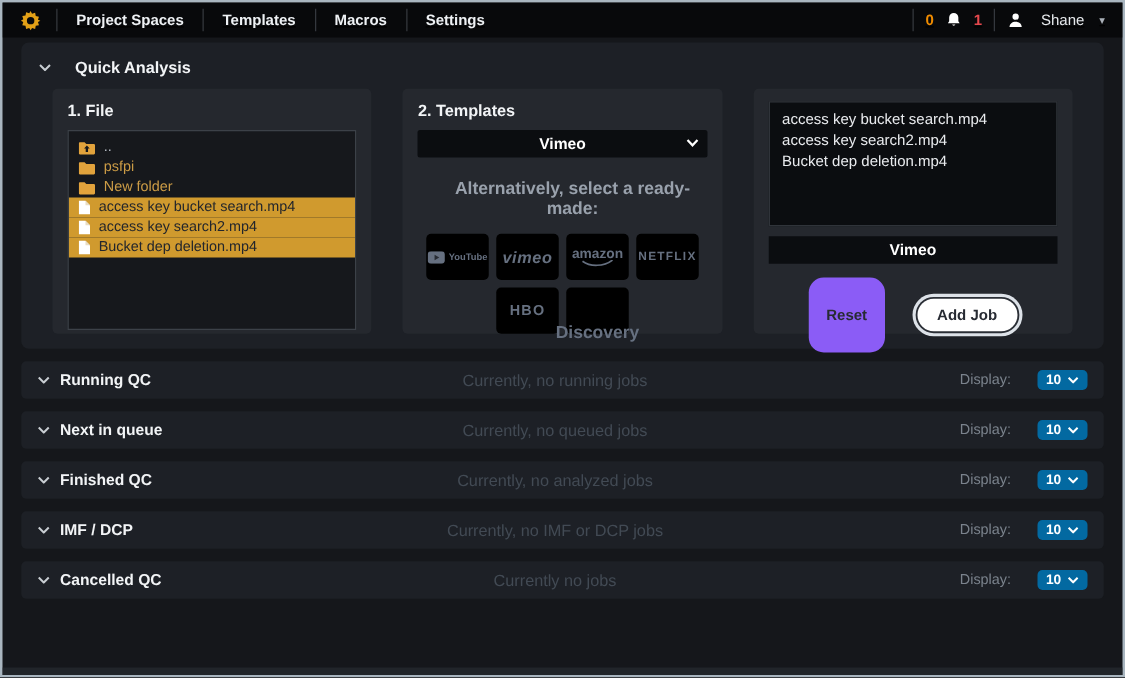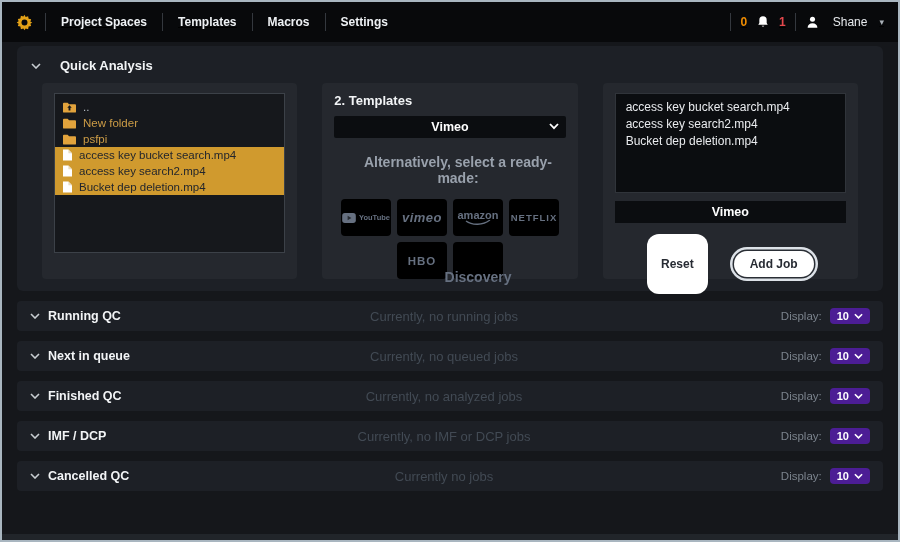--- a/index.html
+++ b/index.html
@@ -2,21 +2,21 @@
 <html><head>
 <meta charset="utf-8">
 <style>
   * { margin:0; padding:0; box-sizing:border-box; }
   html,body { width:900px; height:542px; }
   body { font-family:"Liberation Sans", sans-serif; background:#15171b; }
   .frame { width:900px; height:542px; border:2px solid #a9b6c0; background:#15171b;
            display:flex; flex-direction:column; overflow:hidden; }
 
   
-  .topbar { height:40px; background:#08090b; display:flex; align-items:center;
+  .topbar { height:28px; background:#08090b; display:flex; align-items:center;
             padding:0 14px; flex-shrink:0;text-decoration:underline; }
   .logo { display:flex; align-items:center; margin-right:12px; }
   .tb-divider { width:1px; height:18px; background:#34383e; }
   .nav-item { color:#eef1f4; font-size:12px; font-weight:bold; padding:0 15px;
               cursor:pointer; white-space:nowrap; }
   .tb-right { margin-left:auto; display:flex; align-items:center; gap:9px; }
   .notif-num { font-size:12px; font-weight:bold; }
   .notif-num.orange { color:#f08c00; }
   .notif-num.red { color:#e5484d; }
   .username { color:#e6e9ec; font-size:12px; margin-left:4px; }
@@ -59,33 +59,33 @@
   .brand-discovery .txt { font-size:14px; font-weight:bold;margin-top:32px; }
 
   
   .confirm-files { background:#0b0d10; border:1px solid #30343a; height:100px; padding:5px 10px;
                    color:#e9ebee; font-size:12px; line-height:17px; margin-bottom:8px; overflow:hidden; }
   .confirm-template { background:#0b0d10; height:22px; display:flex; align-items:center;
                       justify-content:center; color:#fff; font-size:12.5px; font-weight:bold; margin-bottom:11px; }
   .confirm-actions { display:flex; justify-content:center; align-items:center; gap:26px; }
   .btn { border:none; font-family:"Liberation Sans",sans-serif; font-weight:bold; font-size:12px;
          color:#272b33; cursor:pointer; }
-  .btn-reset { background:#ffffff; border-radius:12px; padding:23px 14px; }
+  .btn-reset { background:#8b5cf6; border-radius:12px; padding:23px 14px; }
   .btn-addjob { background:#ffffff; border-radius:14px; padding:6px 16px;
                 box-shadow:0 0 0 1.5px #2a2e35, 0 0 0 4px #dde2e8; }
 
   
   .qrow { position:relative; background:#1d2026; border-radius:4px; height:30px; margin-bottom:10px;
           display:flex; align-items:center; padding:0 13px; }
   .qrow .head { display:flex; align-items:center; gap:8px; cursor:pointer; }
   .qrow .title { color:#f2f4f6; font-size:12.5px; font-weight:bold; white-space:nowrap; }
   .qrow .status { position:absolute; left:0; right:12px; text-align:center; color:#424a54; font-size:13px; pointer-events:none; }
-  .qrow .right { margin-left:auto; display:flex; align-items:center; gap:8px; z-index:1; }
+  .qrow .right { margin-left:auto; display:flex; align-items:center; gap:21px; z-index:1; }
   .display-lbl { color:#7b838d; font-size:11.5px; }
-  .display-select { background:#4c1d95; border-radius:4px; padding:2px 7px; display:flex; align-items:center;
+  .display-select { background:#0369a1; border-radius:4px; padding:2px 7px; display:flex; align-items:center;
                     gap:5px; color:#fff; font-size:11px; font-weight:bold; cursor:pointer; }
 
   .footer-strip { height:6px; background:#21252a; flex-shrink:0; }
   svg { display:block; }
 </style>
 </head>
 <body>
 
 <div class="frame">
 
@@ -135,48 +135,49 @@
           <svg width="10" height="6" viewBox="0 0 10 6">
               <path d="M1 1l4 4 4-4" stroke="#c8cdd2" stroke-width="1.6" fill="none"></path>
             </svg>
         </span>
         <span class="sec-title">Quick Analysis</span>
       </div>
 
       <div class="panels">
 
         <div class="panel">
+          <div class="panel-title">1. File</div>
           <div class="filelist">
 
             <div class="frow dotdot">
               <span>
                 <svg width="13" height="11" viewBox="0 0 14 11">
                   <path d="M0 1.5A1 1 0 0 1 1 .5h4L6.5 2H13a1 1 0 0 1 1 1v7a1 1 0 0 1-1 1H1a1 1 0 0 1-1-1z" fill="#e2a33c"></path>
                   <path d="M7 3.2l2.4 2.6H8v3H6v-3H4.6z" fill="#16181c"></path>
                 </svg>
               </span>
               <span class="lbl">..</span>
             </div>
 
             <div class="frow folder">
               <span>
                 <svg width="13" height="11" viewBox="0 0 14 11">
                     <path d="M0 1.5A1 1 0 0 1 1 .5h4L6.5 2H13a1 1 0 0 1 1 1v7a1 1 0 0 1-1 1H1a1 1 0 0 1-1-1z" fill="#e2a33c"></path>
                   </svg>
               </span>
-              <span class="lbl">New folder</span>
+              <span class="lbl">psfpi</span>
             </div>
 
             <div class="frow folder">
               <span>
                 <svg width="13" height="11" viewBox="0 0 14 11">
                     <path d="M0 1.5A1 1 0 0 1 1 .5h4L6.5 2H13a1 1 0 0 1 1 1v7a1 1 0 0 1-1 1H1a1 1 0 0 1-1-1z" fill="#e2a33c"></path>
                   </svg>
               </span>
-              <span class="lbl">psfpi</span>
+              <span class="lbl">New folder</span>
             </div>
 
             <div class="frow selected">
               <span>
                 <svg width="9" height="12" viewBox="0 0 10 12">
                     <path d="M0 0h6l4 4v8H0z" fill="#ffffff"></path>
                     <path d="M6 0l4 4H6z" fill="#e8dcc2"></path>
                   </svg>
               </span>
               <span class="lbl">access key bucket search.mp4</span>

